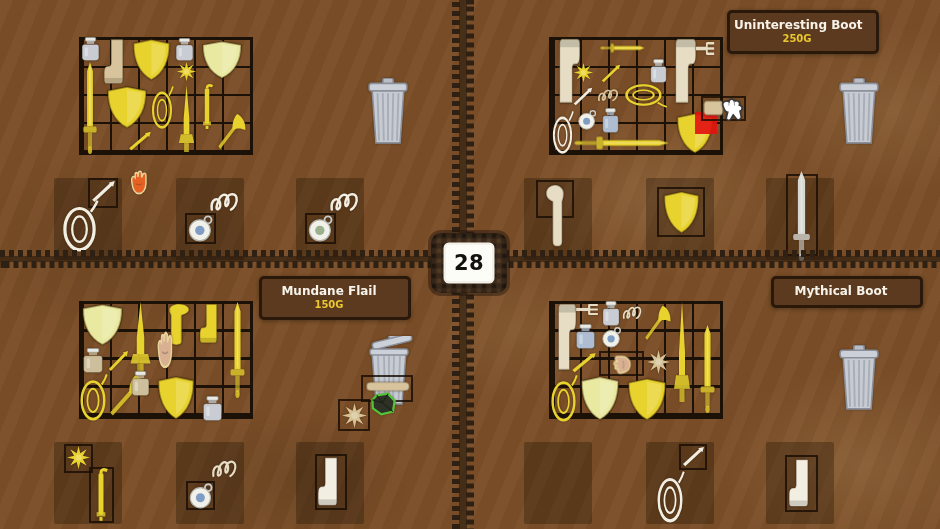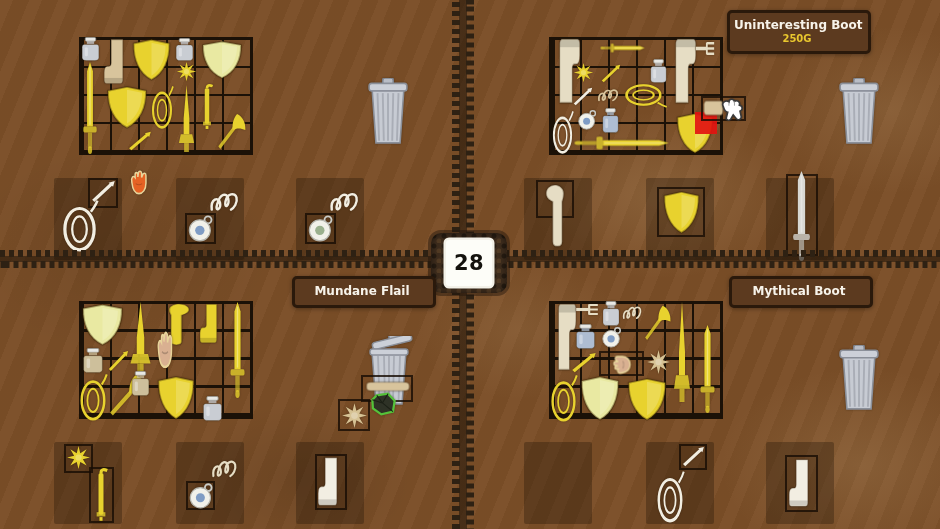--- a/index.html
+++ b/index.html
@@ -50,37 +50,37 @@
     position:absolute;left:431px;top:233px;width:76px;height:60px;z-index:4;
     background:#3c2b1c;border-radius:10px;
     background-image:
       radial-gradient(circle at 3px 3px, rgba(0,0,0,.38) 2px, transparent 3px),
       radial-gradient(circle at 8px 8px, rgba(120,86,50,.35) 2px, transparent 3px);
     background-size:10px 10px;
     box-shadow:0 0 0 3px rgba(30,20,10,.45), inset 0 0 6px rgba(0,0,0,.5);
     display:flex;align-items:center;justify-content:center;
   }
   .stamp{
-    width:46px;height:46px;background:#fdfdf8;border-radius:3px;
+    width:46px;height:36px;background:#fdfdf8;border-radius:3px;
     box-shadow:0 0 0 2.5px #f3f1e8, 0 1px 3px rgba(0,0,0,.5);
     display:flex;align-items:center;justify-content:center;
     font-size:21px;font-weight:bold;color:#14120e;letter-spacing:.5px;
   }
   
   .tooltip{
     position:absolute;z-index:6;width:126px;
     background:#5c3a1f;border:3px solid #2a190b;border-radius:5px;
-    padding:5px 8px 6px 4px;text-align:center;
+    padding:5px 16px 6px 4px;text-align:center;
     box-shadow:0 1px 4px rgba(0,0,0,.35);
   }
   .tt-title{color:#f7f3ea;font-weight:bold;font-size:12px;white-space:nowrap;line-height:1.25;}
   .tt-price{color:#e9c72e;font-weight:bold;font-size:10px;line-height:1.2;}
   .tt-tr{left:727px;top:10px;}
-  .tt-bl{left:259px;top:276px;margin-left:33px;}
-  .tt-br{left:729px;top:276px;}
+  .tt-bl{left:259px;top:276px;}
+  .tt-br{left:771px;top:276px;}
 </style>
 </head>
 <body>
 
 <div id="stage">
 
   <svg width="0" height="0" style="position:absolute" aria-hidden="true">
     <defs>
       <symbol id="sym-shield" viewBox="0 0 24 24" preserveAspectRatio="none">
         <path d="M12 1.5 L21.5 3.5 C21.8 12 18.5 19.5 12 22.8 C5.5 19.5 2.2 12 2.5 3.5 Z" fill="currentColor" stroke="rgba(60,40,0,0.35)" stroke-width="1"></path>
@@ -473,18 +473,19 @@
       <span>28</span>
     </div>
   </div>
 
   <div class="tooltip tt-tr">
     <div class="tt-title">Uninteresting Boot</div>
     <div class="tt-price">250G</div>
   </div>
   <div class="tooltip tt-bl">
     <div class="tt-title">Mundane Flail</div>
+    <div class="tt-price">150G</div>
   </div>
   <div class="tooltip tt-br">
     <div class="tt-title">Mythical Boot</div>
   </div>
 
 </div>
 
 </body></html>

